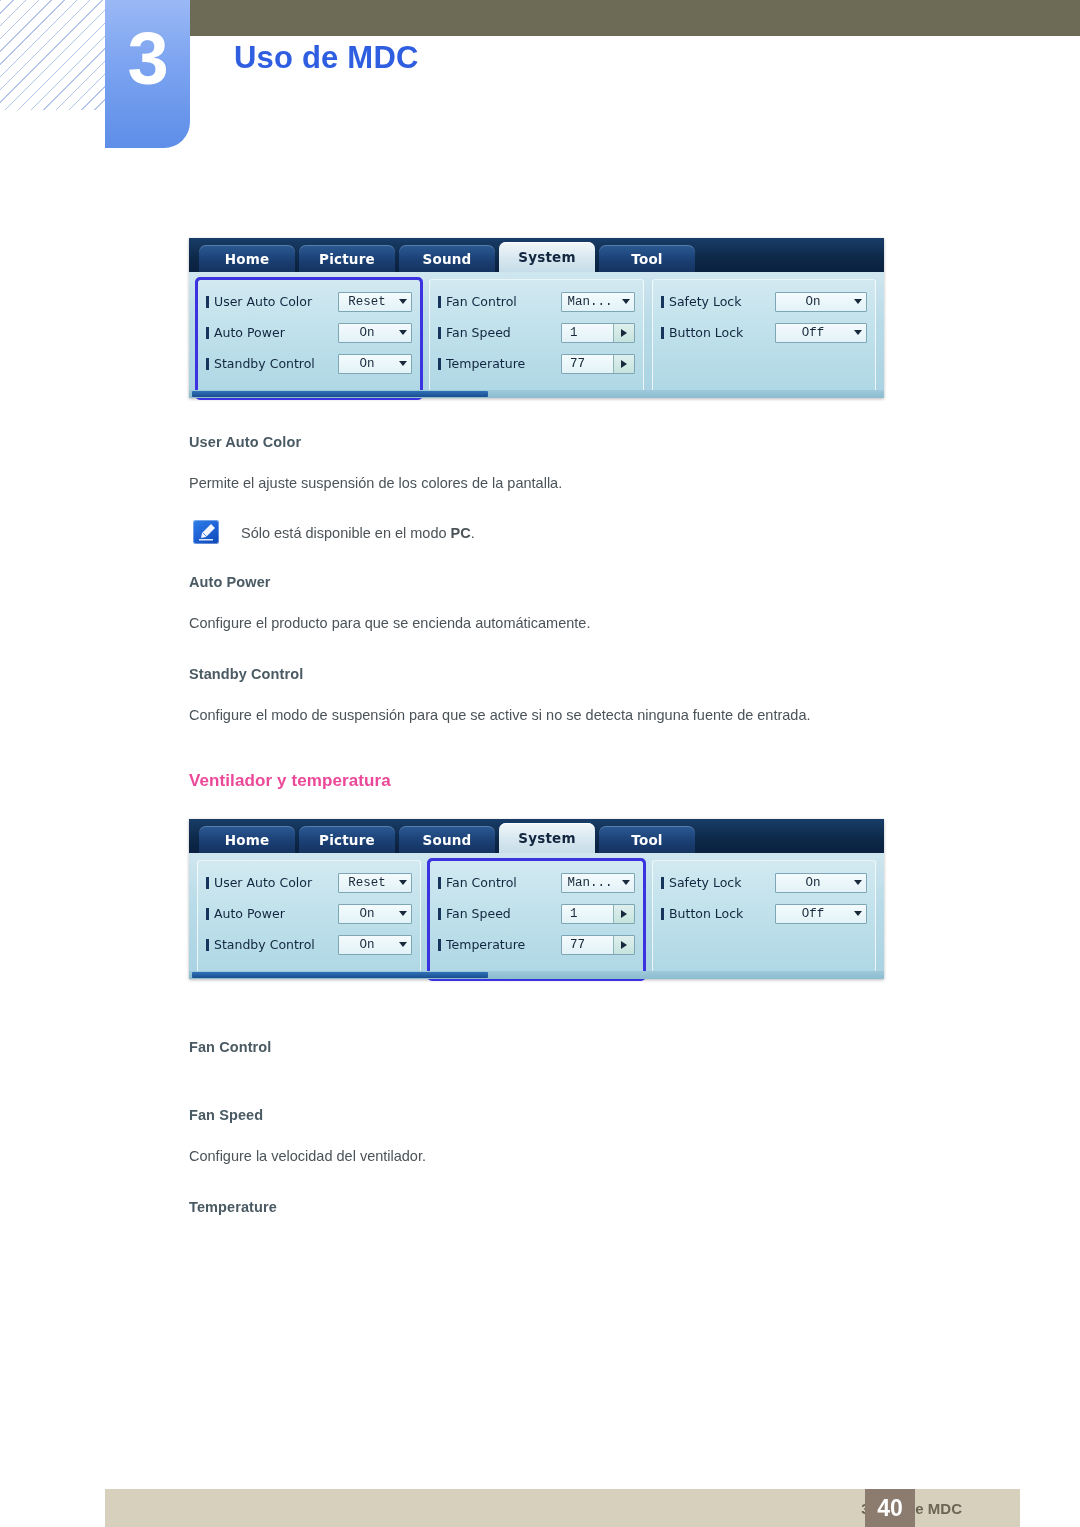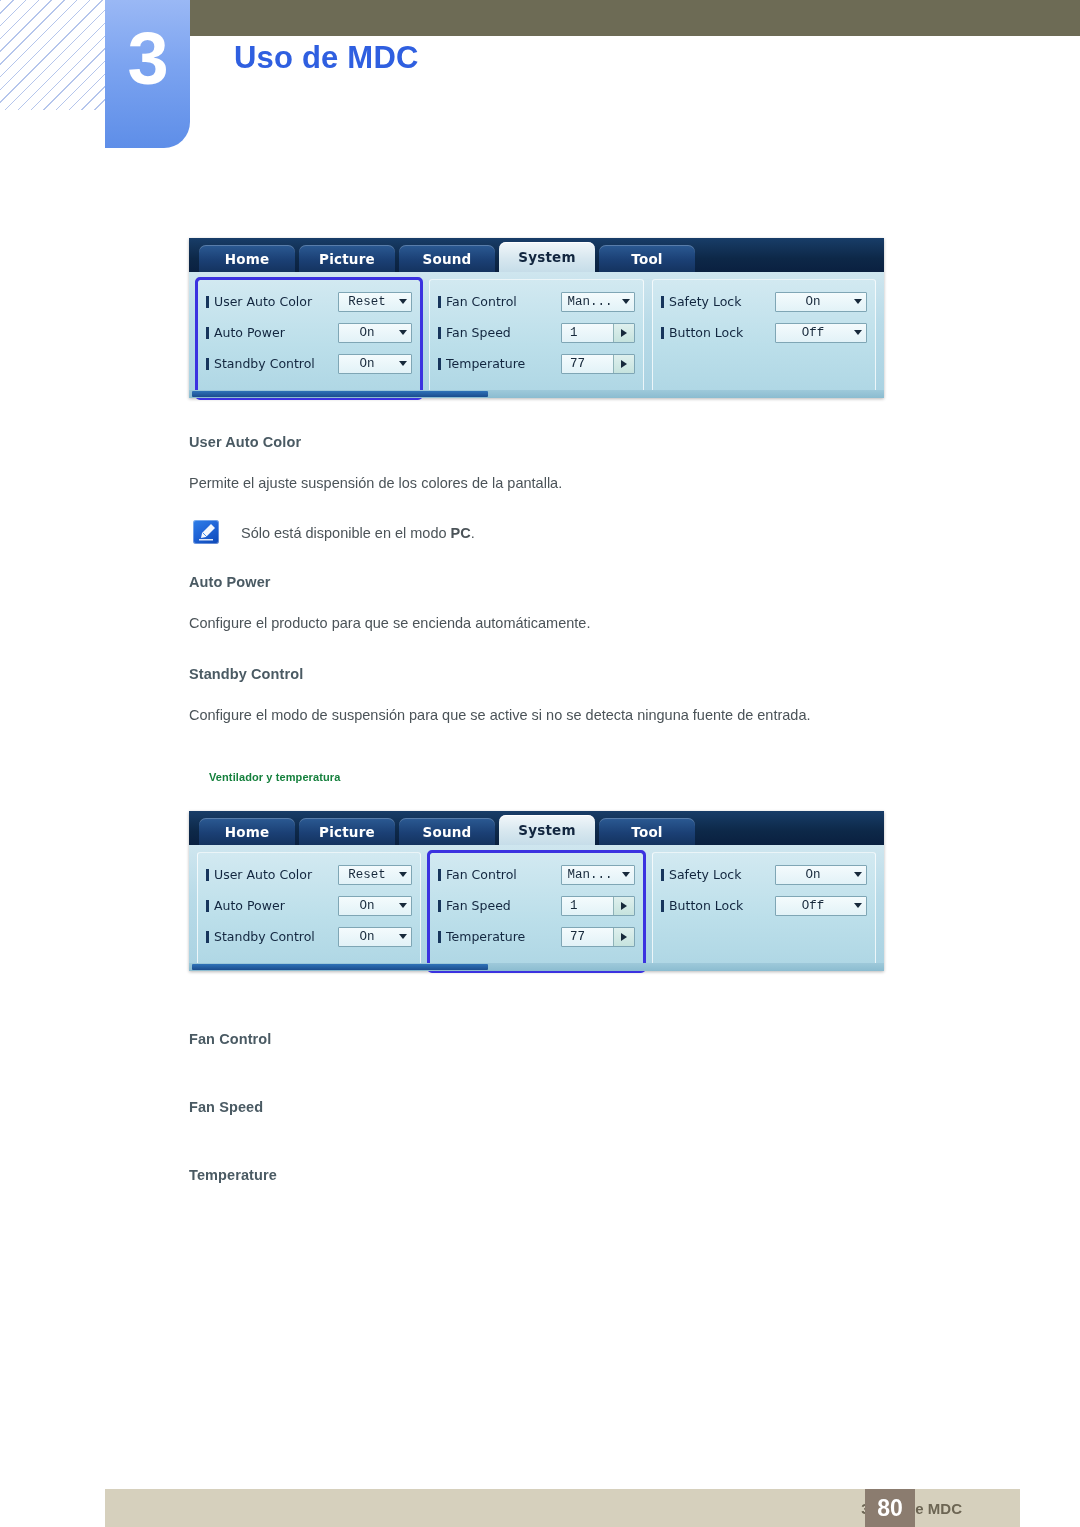--- a/index.html
+++ b/index.html
@@ -35,21 +35,21 @@
     position:absolute;left:234px;top:40px;
     color:#2f5fe0;font-size:31px;font-weight:700;letter-spacing:.2px;
   }
 
   
   .content{position:absolute;left:189px;top:210px;width:810px;}
 
   h2.section{
     margin:0;color:#c03f17;font-size:17px;font-weight:700;letter-spacing:.1px;
   }
-  h2.section.sub{color:#15803d;font-size:11px;margin-left:20px;}
+  h2.section.sub{color:#ec4899;font-size:17px;}
 
   h3.sub{
     margin:0;color:#4a5a63;font-size:14.5px;font-weight:700;letter-spacing:.1px;
   }
   p.body{
     margin:0;color:#4b5358;font-size:14.5px;line-height:1.62;font-weight:400;
   }
   .sp-22{height:22px}.sp-28{height:28px}.sp-30{height:30px}.sp-36{height:36px}.sp-44{height:44px}
 
   
@@ -430,23 +430,24 @@
 
   <div class="sp-30"></div>
 
   <div class="sp-30"></div>
   <h3 class="sub">Fan Control</h3>
   <div class="sp-22"></div>
 
   <div class="sp-30"></div>
   <h3 class="sub">Fan Speed</h3>
   <div class="sp-22"></div>
+  <p class="body">Configure la velocidad del ventilador.</p>
 
   <div class="sp-30"></div>
   <h3 class="sub">Temperature</h3>
   <div class="sp-22"></div>
 
 </div>
 
 <div class="pg-bar">
   <span class="pg-label">3 Uso de MDC</span>
 </div>
-<div class="pg-num">80</div>
+<div class="pg-num">40</div>
 
 </body></html>

